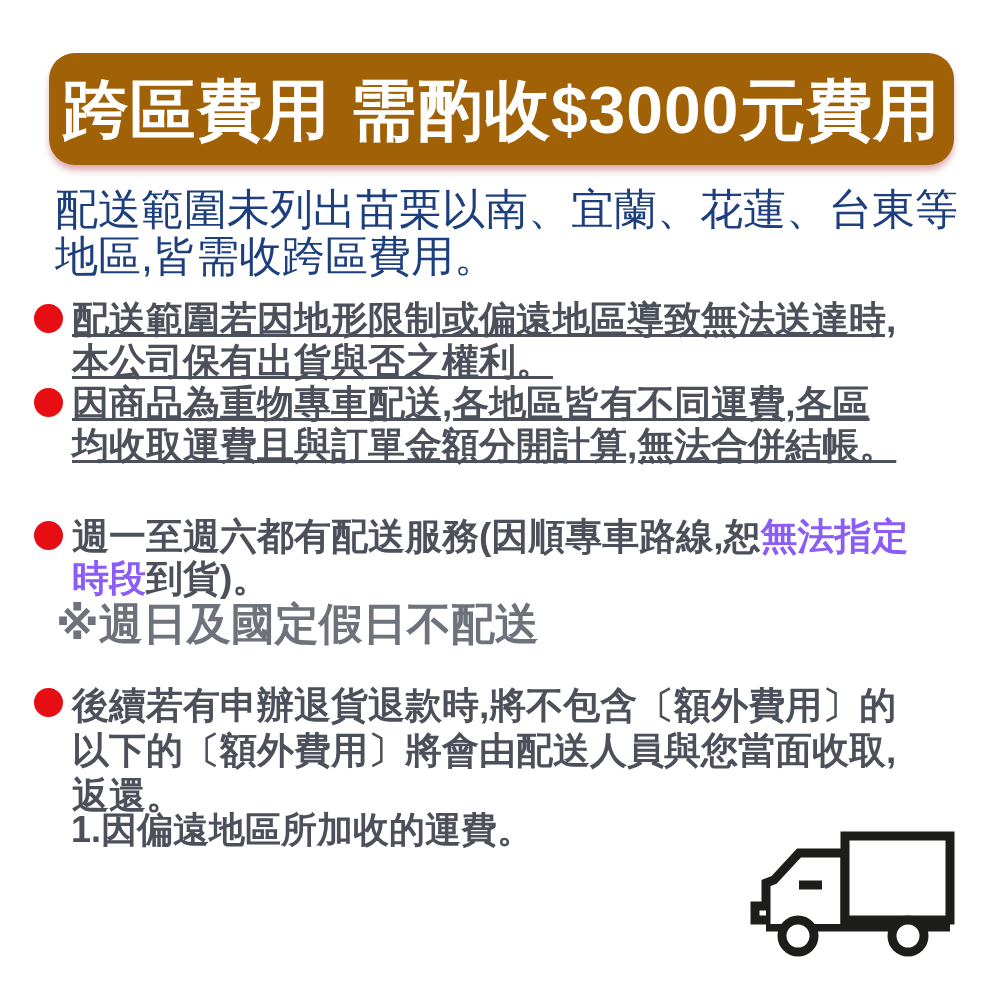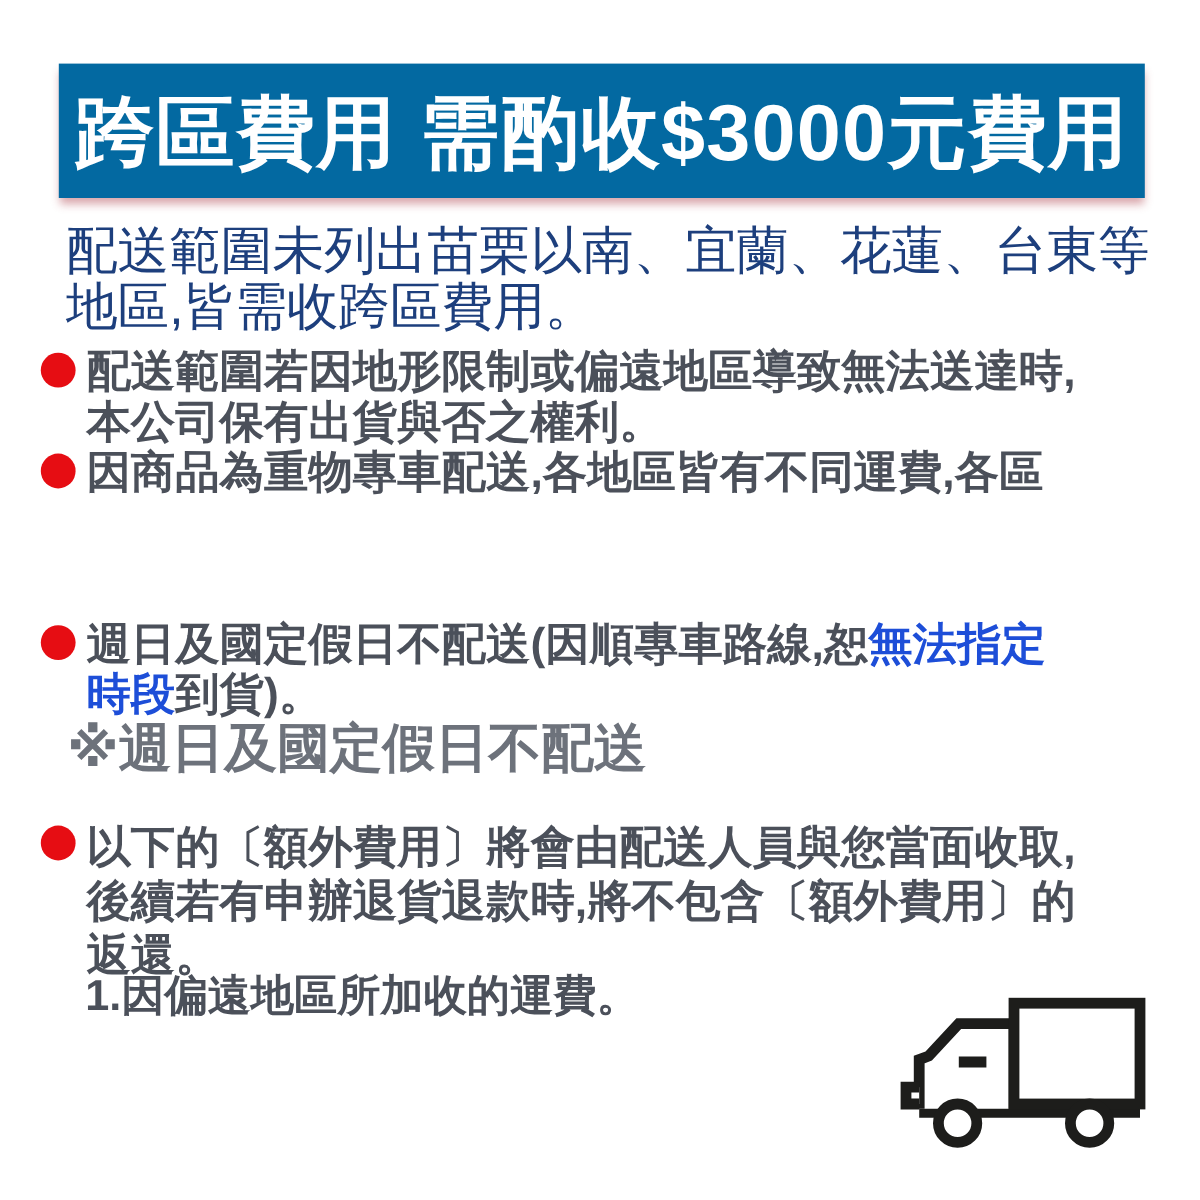--- a/index.html
+++ b/index.html
@@ -6,47 +6,48 @@
   .page{
     position:relative;
     width:1000px;height:1000px;
     background:#ffffff;
     font-family:"Liberation Sans","DejaVu Sans",sans-serif;
     overflow:hidden;
   }
   .banner{
     position:absolute;left:49px;top:53px;
     width:905px;height:112px;
-    background:#0369a1;
+    background:#a16207;
     color:#ffffff;
     font-size:66px;font-weight:700;
     text-align:center;line-height:114px;
     letter-spacing:1px;
     white-space:nowrap;
     box-shadow:0 6px 7px -1px rgba(170,60,70,.45);
+    border-radius:26px;
   }
   .intro{
     position:absolute;left:55px;top:186px;width:910px;
     color:#1d3f7d;font-size:43px;font-weight:400;line-height:47px;
   }
   .ln{white-space:nowrap;}
   .list{
     position:absolute;left:34px;width:940px;
     color:#4b505a;font-size:37px;font-weight:600;line-height:42px;
   }
-  .g1{top:289px;}
+  .g1{top:299px;text-decoration:underline;}
   .g2{top:516px;}
   .g3{top:683px;line-height:45px;}
   .bullet{position:relative;padding-left:38px;}
   .dot{
     position:absolute;left:0;top:5px;
     width:29px;height:29px;border-radius:50%;
     background:#e60d13;
   }
-  .red{color:#1d4ed8;}
+  .red{color:#8b5cf6;}
   .note{
     position:absolute;left:56px;top:603px;
     color:#6d727b;font-size:44px;font-weight:600;line-height:42px;
     white-space:nowrap;
   }
   .numbered{
     position:absolute;left:40px;top:808px;
     color:#4b505a;font-size:36px;font-weight:600;line-height:43px;margin-left:31px;
   }
   .truck{
@@ -68,38 +69,39 @@
 
   <div class="list g1">
     <div class="bullet">
       <span class="dot"></span>
       <div class="ln">配送範圍若因地形限制或偏遠地區導致無法送達時,</div>
       <div class="ln">本公司保有出貨與否之權利。</div>
     </div>
     <div class="bullet">
       <span class="dot"></span>
       <div class="ln">因商品為重物專車配送,各地區皆有不同運費,各區</div>
+      <div class="ln">均收取運費且與訂單金額分開計算,無法合併結帳。</div>
     </div>
   </div>
 
   <div class="list g2">
     <div class="bullet">
       <span class="dot"></span>
-      <div class="ln"><span>週日及國定假日不配送(因順專車路線,恕</span><span class="red">無法指定</span></div>
+      <div class="ln"><span>週一至週六都有配送服務(因順專車路線,恕</span><span class="red">無法指定</span></div>
       <div class="ln"><span class="red">時段</span><span>到貨)。</span></div>
     </div>
   </div>
 
   <div class="note">※週日及國定假日不配送</div>
 
   <div class="list g3">
     <div class="bullet">
       <span class="dot"></span>
+      <div class="ln">後續若有申辦退貨退款時,將不包含〔額外費用〕的</div>
       <div class="ln">以下的〔額外費用〕將會由配送人員與您當面收取,</div>
-      <div class="ln">後續若有申辦退貨退款時,將不包含〔額外費用〕的</div>
       <div class="ln">返還。</div>
     </div>
   </div>
 
   <div class="numbered">
     <div class="ln">1.因偏遠地區所加收的運費。</div>
   </div>
 
   <svg class="truck" viewBox="0 0 218 155" xmlns="http://www.w3.org/2000/svg" fill="none" stroke="#1d1d1b" stroke-width="9" stroke-linejoin="miter">
     <line x1="16" y1="115" x2="200" y2="115"></line>

